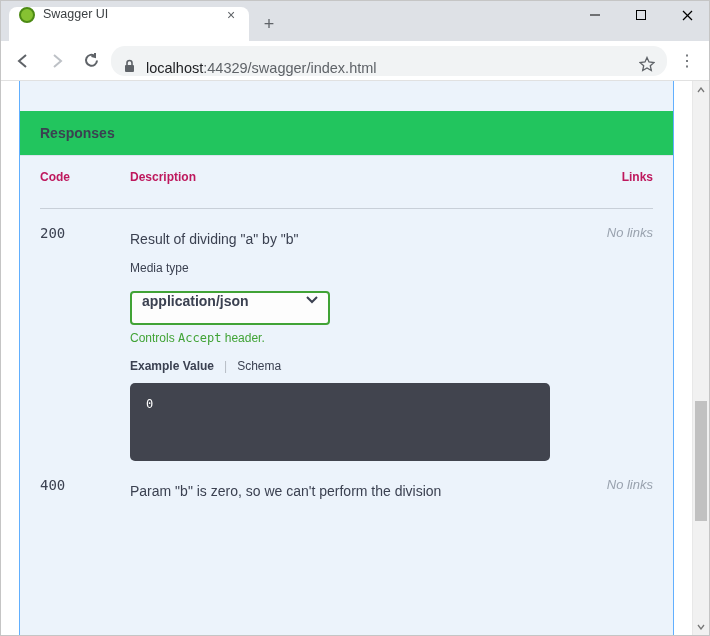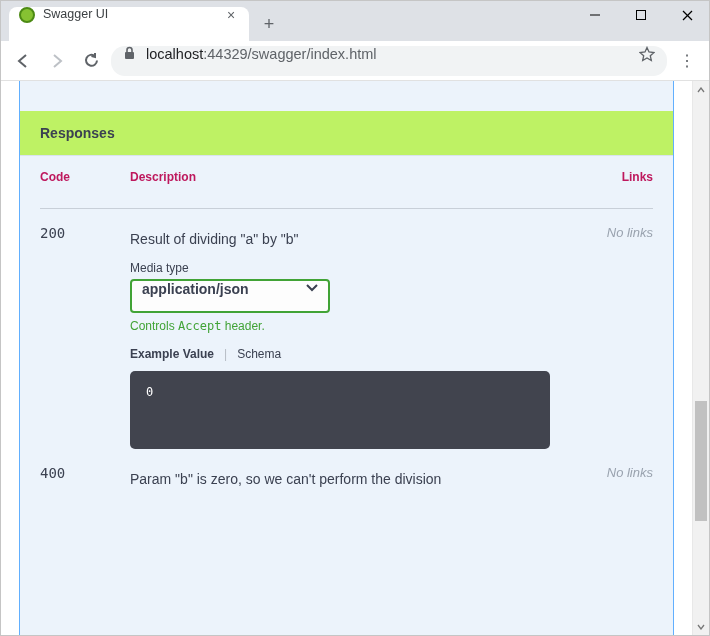--- a/index.html
+++ b/index.html
@@ -87,21 +87,21 @@
   color:#5f6368;
   border-radius:50%;
 }
 .nav-icon.disabled { color:#bdc1c6; }
 .url-pill {
   flex:1;
   height: 30px;
   background: #f1f3f4;
   border-radius: 14px;
   display:flex;
-  align-items:flex-start;
+  align-items:flex-end;
   padding: 0 12px;
   gap:10px;
   font-size: 14.5px;
 }
 .url-pill .lock { color:#5f6368; font-size:13px; }
 .url-host { color:#202124; }
 .url-port { color:#5f6368; }
 .url-path { color:#5f6368; }
 .url-star { margin-left:auto; color:#5f6368; font-size:16px; }
 .menu-dots { width:28px;text-align:center;color:#5f6368;font-size:16px;letter-spacing:0; }
@@ -141,21 +141,21 @@
   border: 1px solid #61affe;
   border-top:none;
   background: #ecf3fb;
   min-height: 560px;
 }
 .blank-top {
   height: 30px;
   background:#ecf3fb;
 }
 .responses-header {
-  background:#bef264;
+  background:#22c55e;
   padding: 14px 20px;
   border-bottom:1px solid #d9e3ed;
 }
 .responses-header h4 {
   font-size:14px;
   font-weight:700;
   color:#3b4151;
 }
 .resp-table {
   padding: 14px 20px 20px 20px;
@@ -182,21 +182,21 @@
 .resp-row .col-links { font-style:italic; color:#99a2ae; font-weight:400;}
 .desc-text {
   font-size:14px;
   color:#3b4151;
   margin-top: 6px;
   margin-bottom: 14px;
 }
 .mt-label {
   font-size:12px;
   color:#3b4151;
-  margin-bottom:4px;
+  margin-bottom:16px;
 }
 .mt-select {
   border: 2px solid #41a336;
   background:#fdfdfd;
   border-radius:4px;
   width: 200px;
   height: 34px;
   display:flex;
   align-items:flex-start;
   padding: 0 10px;

